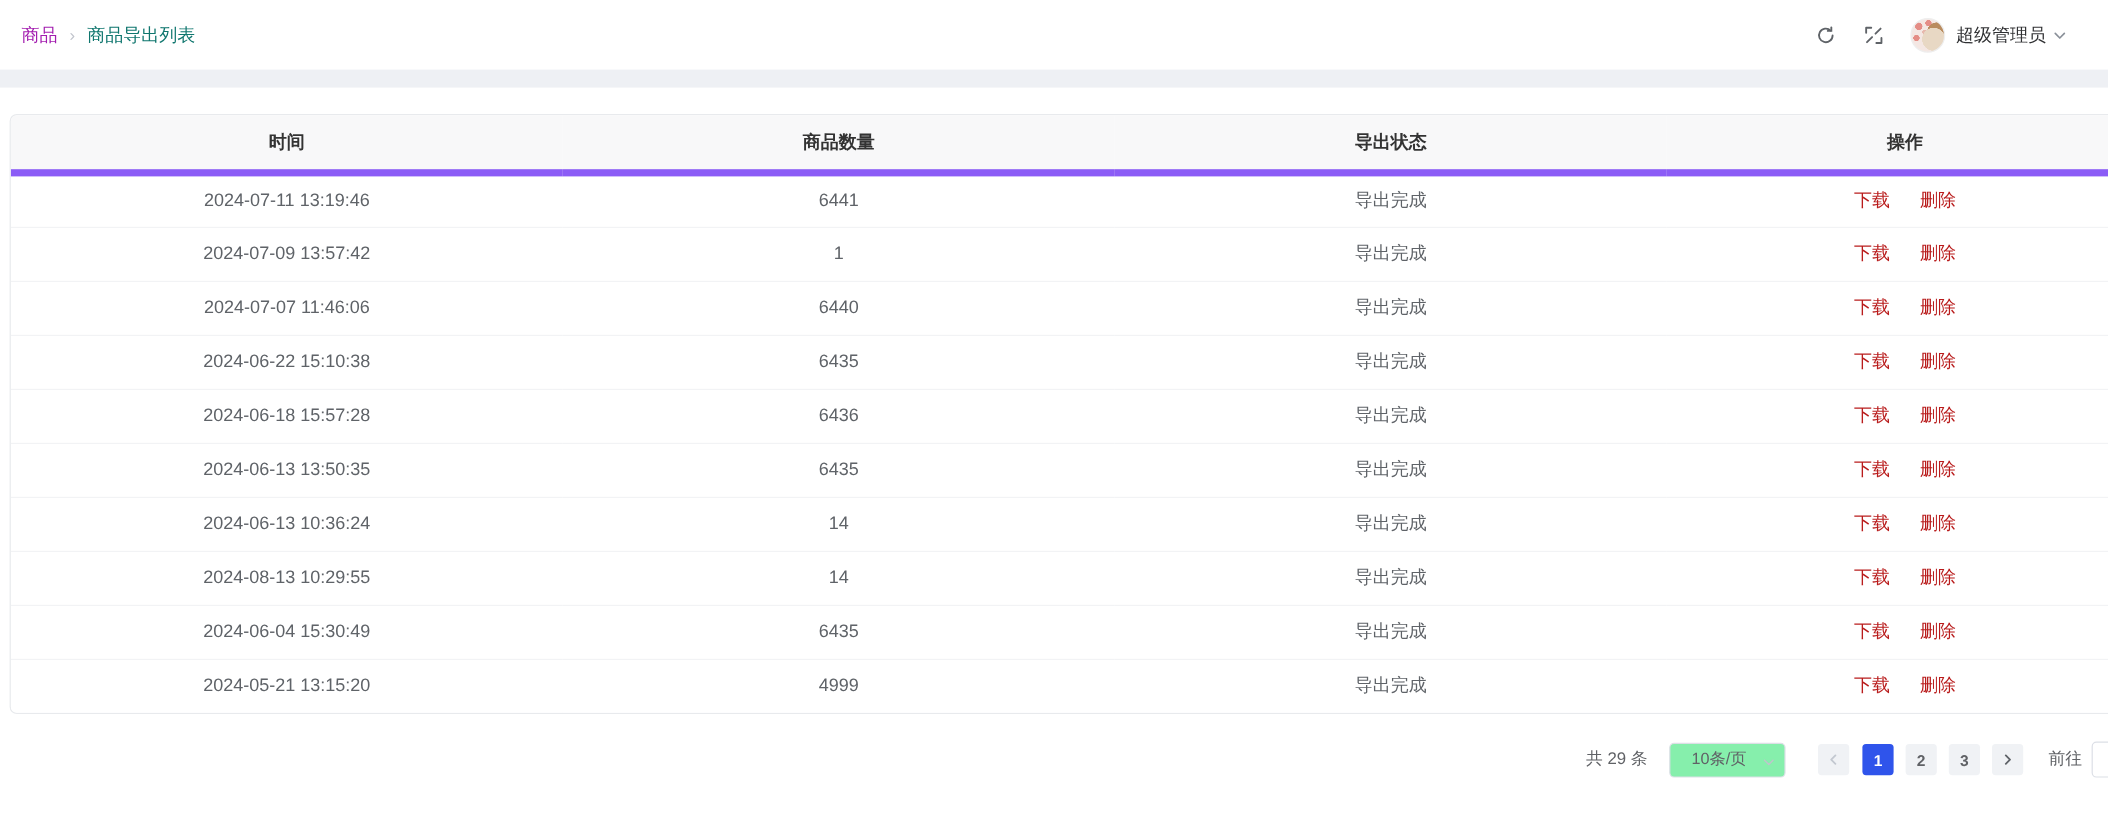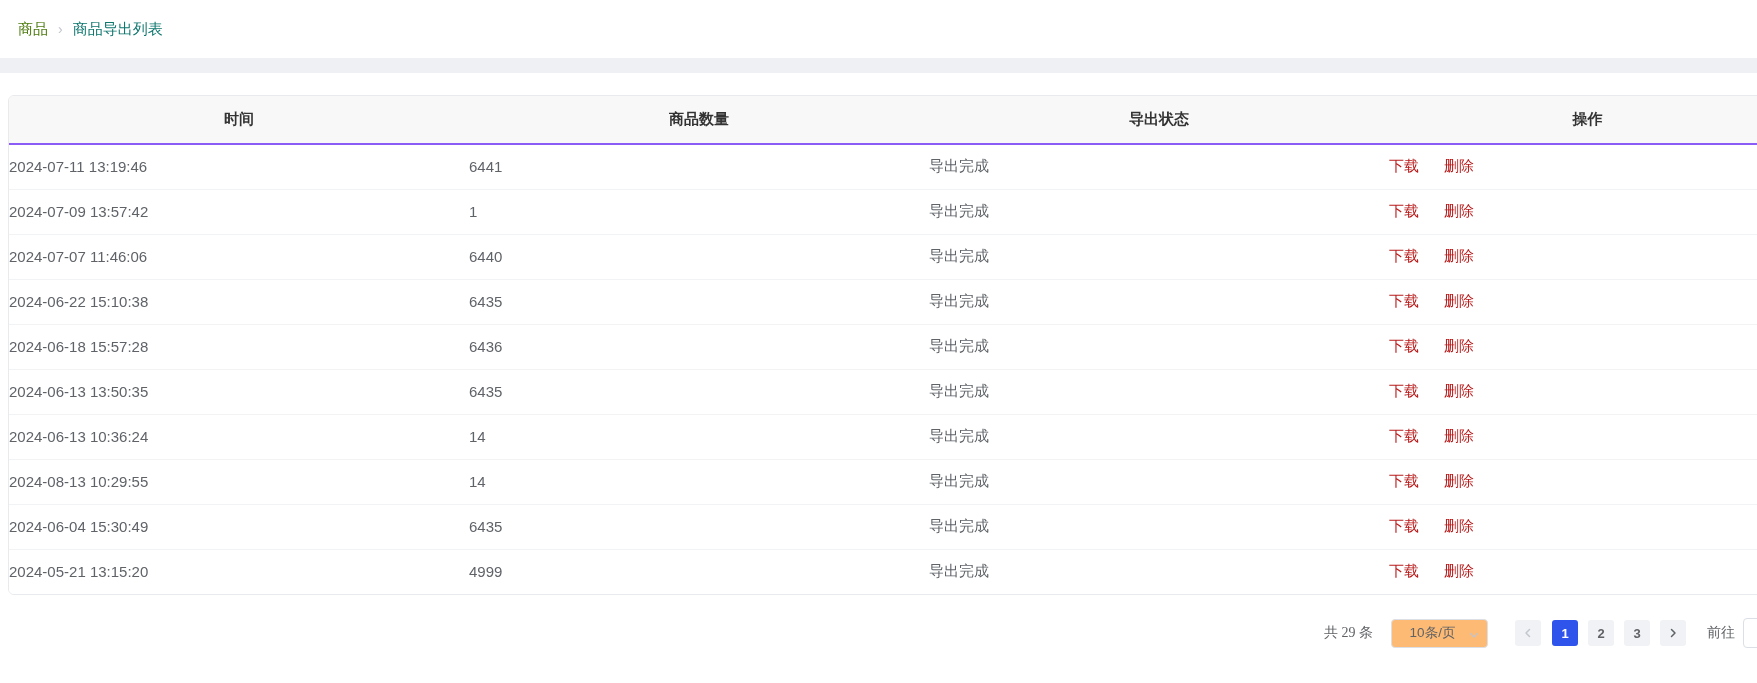--- a/index.html
+++ b/index.html
@@ -4,21 +4,21 @@
 <style>
   * { margin:0; padding:0; box-sizing:border-box; }
   html,body { width:1757px; height:683px; overflow:hidden; background:#fff;
     font-family:"Liberation Sans","DejaVu Sans",sans-serif; }
   body { position:relative; color:#303133; }
 
   
   .topbar { position:absolute; top:0; left:0; width:1757px; height:58px; background:#fff;
     display:flex; align-items:center; justify-content:space-between; padding:0 34px 0 18px; }
   .breadcrumb { display:flex; align-items:center; font-size:15px; }
-  .crumb-first { color:#4d7c0f; cursor:pointer; }
+  .crumb-first { color:#a21caf; cursor:pointer; }
   .crumb-sep { color:#c0c4cc; margin:0 10px; font-size:14px; margin-top:-1px; }
   .crumb-last { color:#0f766e; font-weight:500; }
   .topbar-right { display:flex; align-items:center; }
   .tb-icon { width:18px; height:18px; margin-right:22px; color:#5f6368; cursor:pointer; display:flex; align-items:center; justify-content:center; }
   .tb-icon svg { width:17px; height:17px; }
   .avatar { width:29px; height:29px; border-radius:50%; margin-right:9px; cursor:pointer;
     background:
       radial-gradient(circle at 68% 62%, #e8d8c4 0 38%, rgba(0,0,0,0) 39%),
       radial-gradient(circle at 78% 40%, #b98c5f 0 30%, rgba(0,0,0,0) 31%),
       radial-gradient(circle at 22% 22%, #e48d86 0 10%, rgba(0,0,0,0) 11%),
@@ -32,34 +32,34 @@
 
   
   .band { position:absolute; top:58px; left:0; width:1757px; height:15px; background:#eef0f4; }
 
   
   .card { position:absolute; top:95px; left:8px; width:1779px; background:#fff;
     border:1px solid #e8eaed; border-radius:6px; overflow:hidden; }
   table { width:100%; border-collapse:collapse; table-layout:fixed; }
   col.c1 { width:460px; } col.c2 { width:460px; } col.c3 { width:460px; }
   thead th { height:48px; background:#f8f8f9; font-size:15px; font-weight:bold; color:#333;
-    text-align:center; border-bottom:2px solid #8b5cf6; }
-  tbody td { height:45px; font-size:15px; color:#5f6368; text-align:left;
+    text-align:center; border-bottom:6px solid #8b5cf6; }
+  tbody td { height:45px; font-size:15px; color:#5f6368; text-align:center;
     border-bottom:1px solid #f2f3f5; background:#fff; }
   tbody tr:last-child td { border-bottom:none; }
   .op-link { color:#b91c1c; font-weight:400; text-decoration:none; cursor:pointer; }
   .op-link + .op-link { margin-left:25px; }
 
   
   .pagination { position:absolute; top:616px; left:8px; width:1779px; height:34px;
     display:flex; align-items:center; justify-content:flex-end; font-size:14px; color:#606266; }
-  .total-text { margin-right:18px;font-family:Liberation Serif, serif; }
+  .total-text { margin-right:18px; }
   .size-select { width:97px; height:29px; border:1px solid #dcdfe6; border-radius:4px;
     display:flex; align-items:center; justify-content:center; position:relative;
-    color:#606266; font-size:13.5px; cursor:pointer; background:#fdba74; margin-right:22px; padding-right:14px; }
+    color:#606266; font-size:13.5px; cursor:pointer; background:#86efac; margin-right:22px; padding-right:14px; }
   .size-select .sel-caret { position:absolute; right:7px; top:9px; width:12px; height:12px; color:#c0c4cc; }
   .page-btn { min-width:26px; height:26px; margin:0 5px; border:none; border-radius:3px;
     background:#f0f2f5; color:#606266; font-size:13px; font-weight:600; cursor:pointer;
     display:flex; align-items:center; justify-content:center; }
   .page-btn.active { background:#2f54eb; color:#fff; }
   .nav-btn { min-width:26px; height:26px; margin:0 5px; border:none; border-radius:3px;
     background:#f0f2f5; cursor:pointer; display:flex; align-items:center; justify-content:center; }
   .nav-btn svg { width:12px; height:12px; }
   .nav-prev { color:#c3c8d0; margin-right:6px; cursor:not-allowed; }
   .nav-next { color:#5f6368; }
@@ -70,20 +70,43 @@
 </style>
 </head>
 <body>
 
 <div class="topbar">
   <div class="breadcrumb">
     <span class="crumb-first">商品</span>
     <span class="crumb-sep">›</span>
     <span class="crumb-last">商品导出列表</span>
   </div>
+  <div class="topbar-right">
+    <span class="tb-icon">
+      <svg viewBox="0 0 24 24" fill="none" stroke="currentColor" stroke-width="2.2" stroke-linecap="round">
+        <path d="M20 12a8 8 0 1 1-2.34-5.66"></path>
+        <path d="M18.5 2.5v4.2h-4.2" stroke-width="2.2"></path>
+      </svg>
+    </span>
+    <span class="tb-icon">
+      <svg viewBox="0 0 24 24" fill="none" stroke="currentColor" stroke-width="2.2" stroke-linecap="round" stroke-linejoin="round">
+        <path d="M3 9V3h6"></path>
+          <path d="M21 15v6h-6"></path>
+        <path d="M14 10l6-6"></path>
+          <path d="M10 14l-6 6"></path>
+      </svg>
+    </span>
+    <span class="avatar"></span>
+    <span class="user-name">超级管理员</span>
+    <span class="caret">
+      <svg viewBox="0 0 24 24" fill="none" stroke="currentColor" stroke-width="2.6" stroke-linecap="round" stroke-linejoin="round">
+        <path d="M5 9l7 7 7-7"></path>
+      </svg>
+    </span>
+  </div>
 </div>
 
 <div class="band"></div>
 
 <div class="card">
   <table>
     <colgroup>
         <col class="c1">
         <col class="c2">
         <col class="c3">

